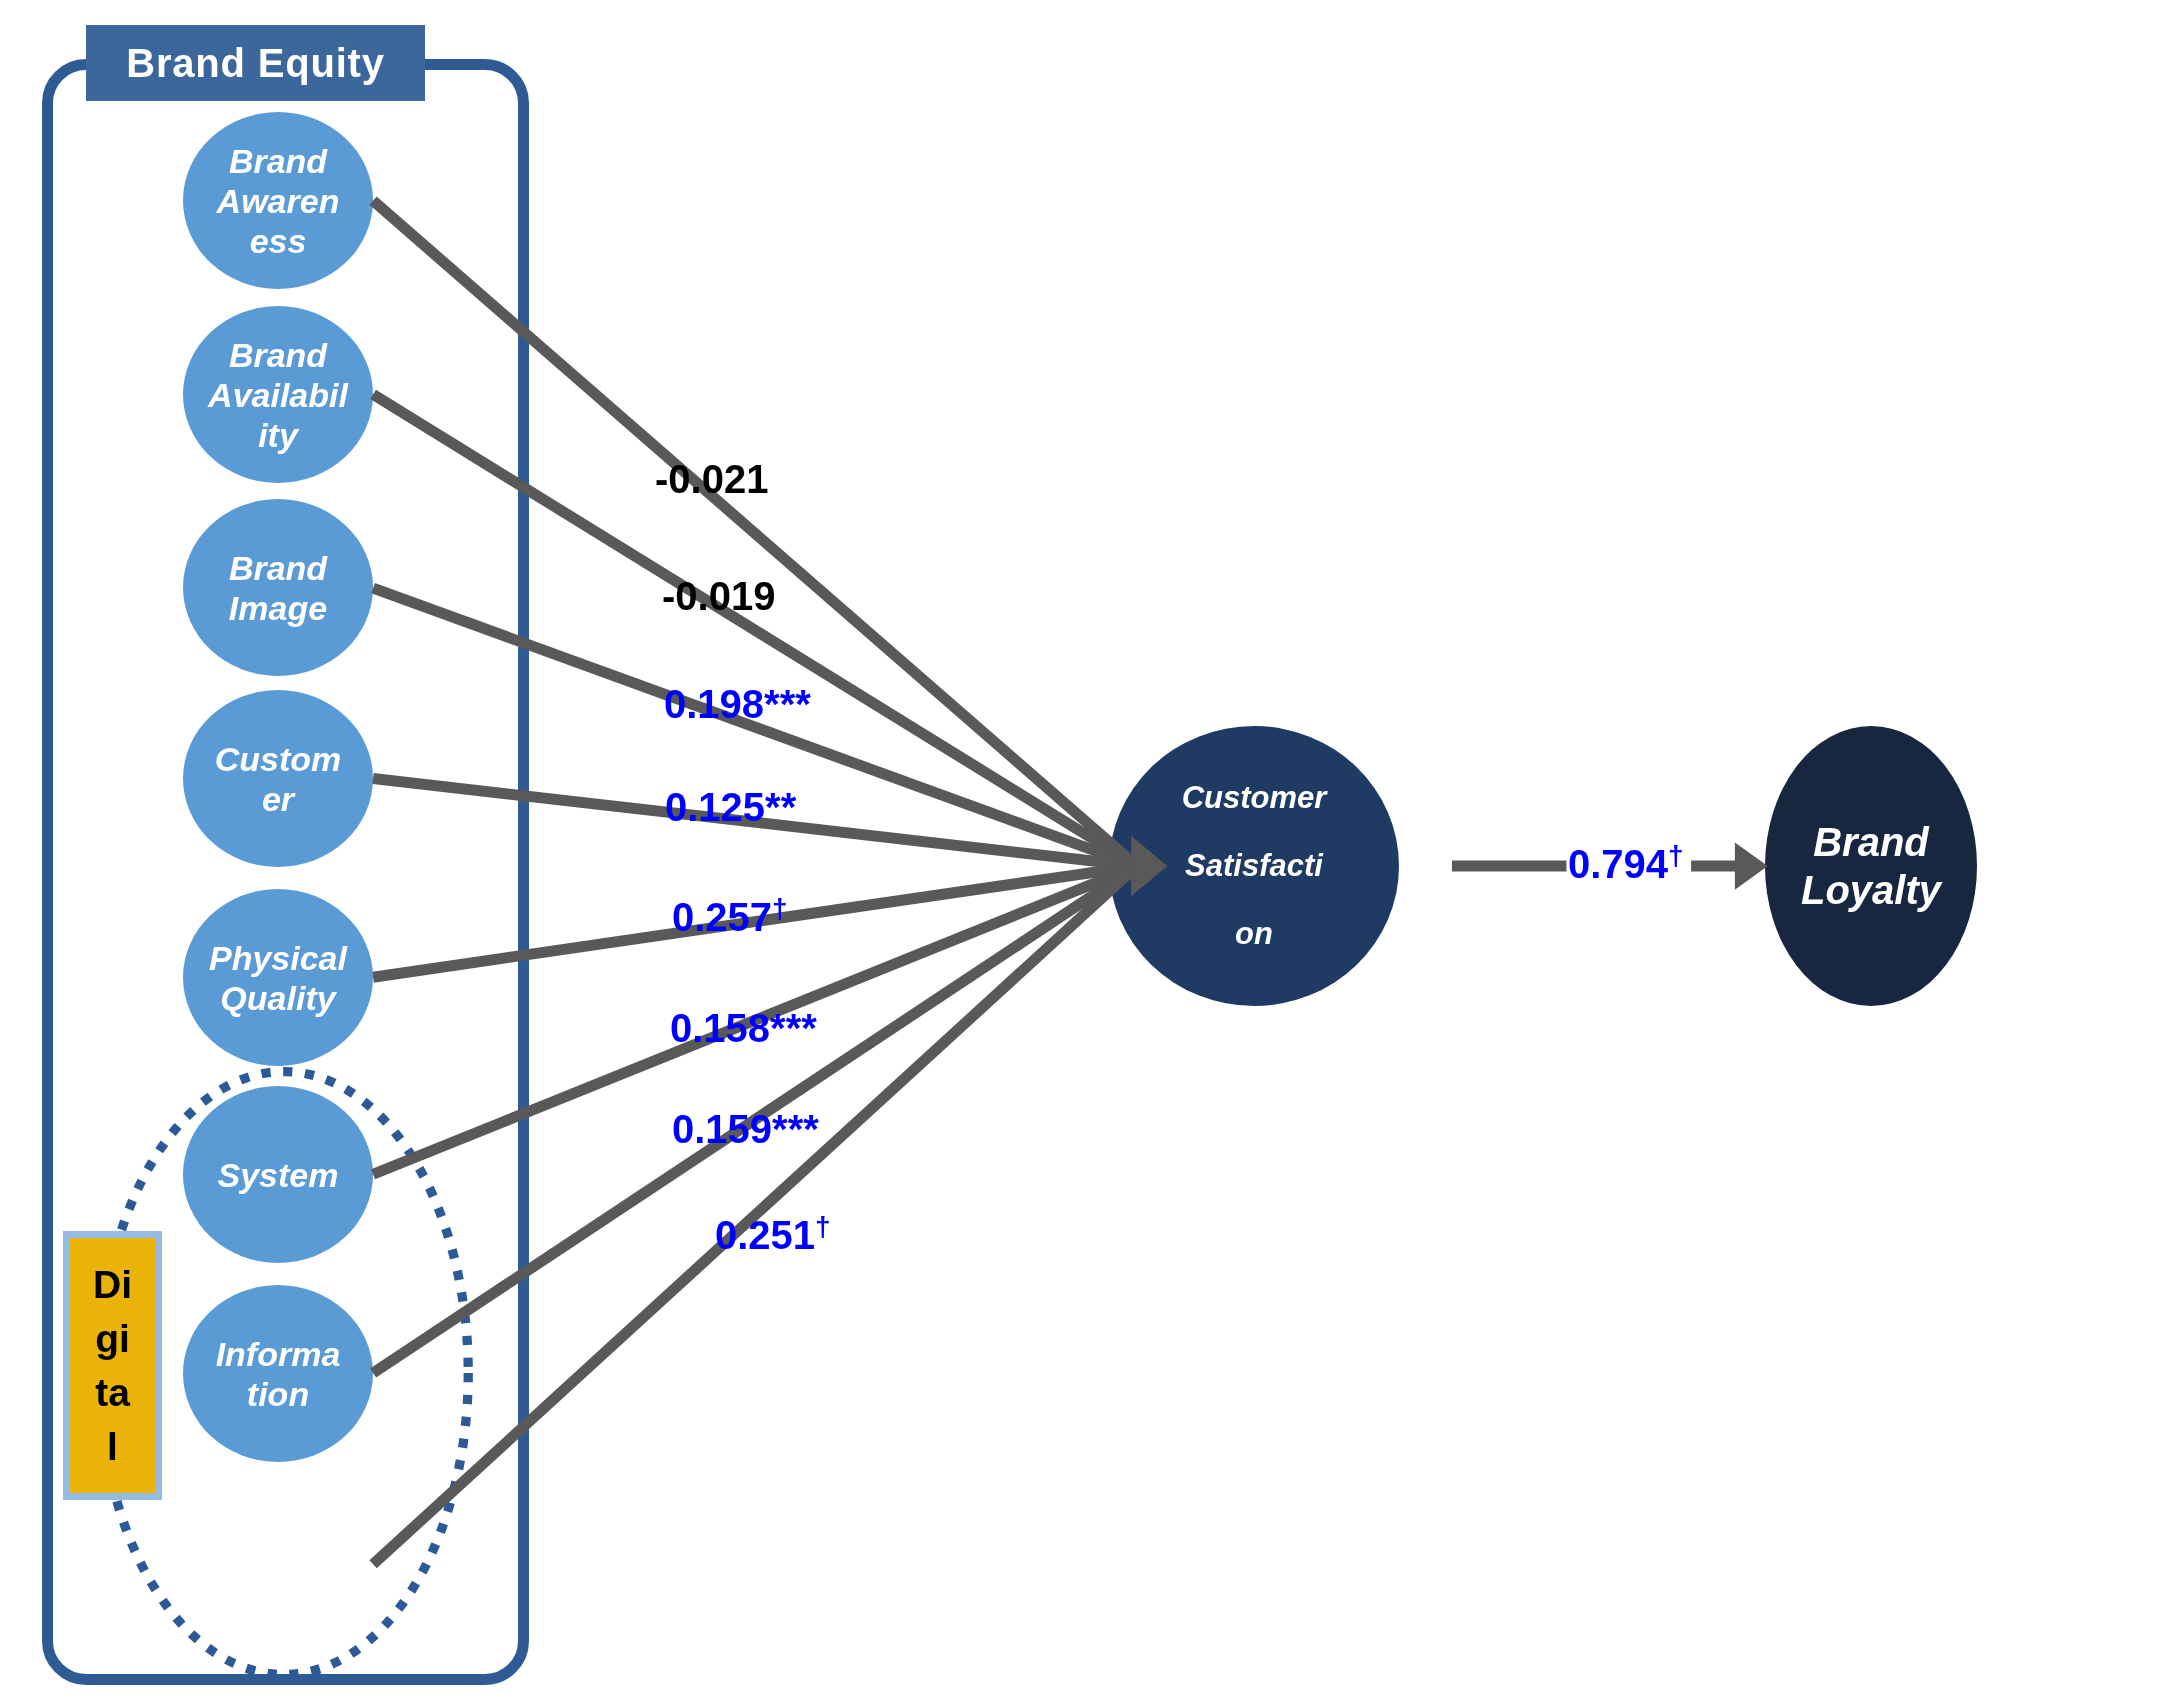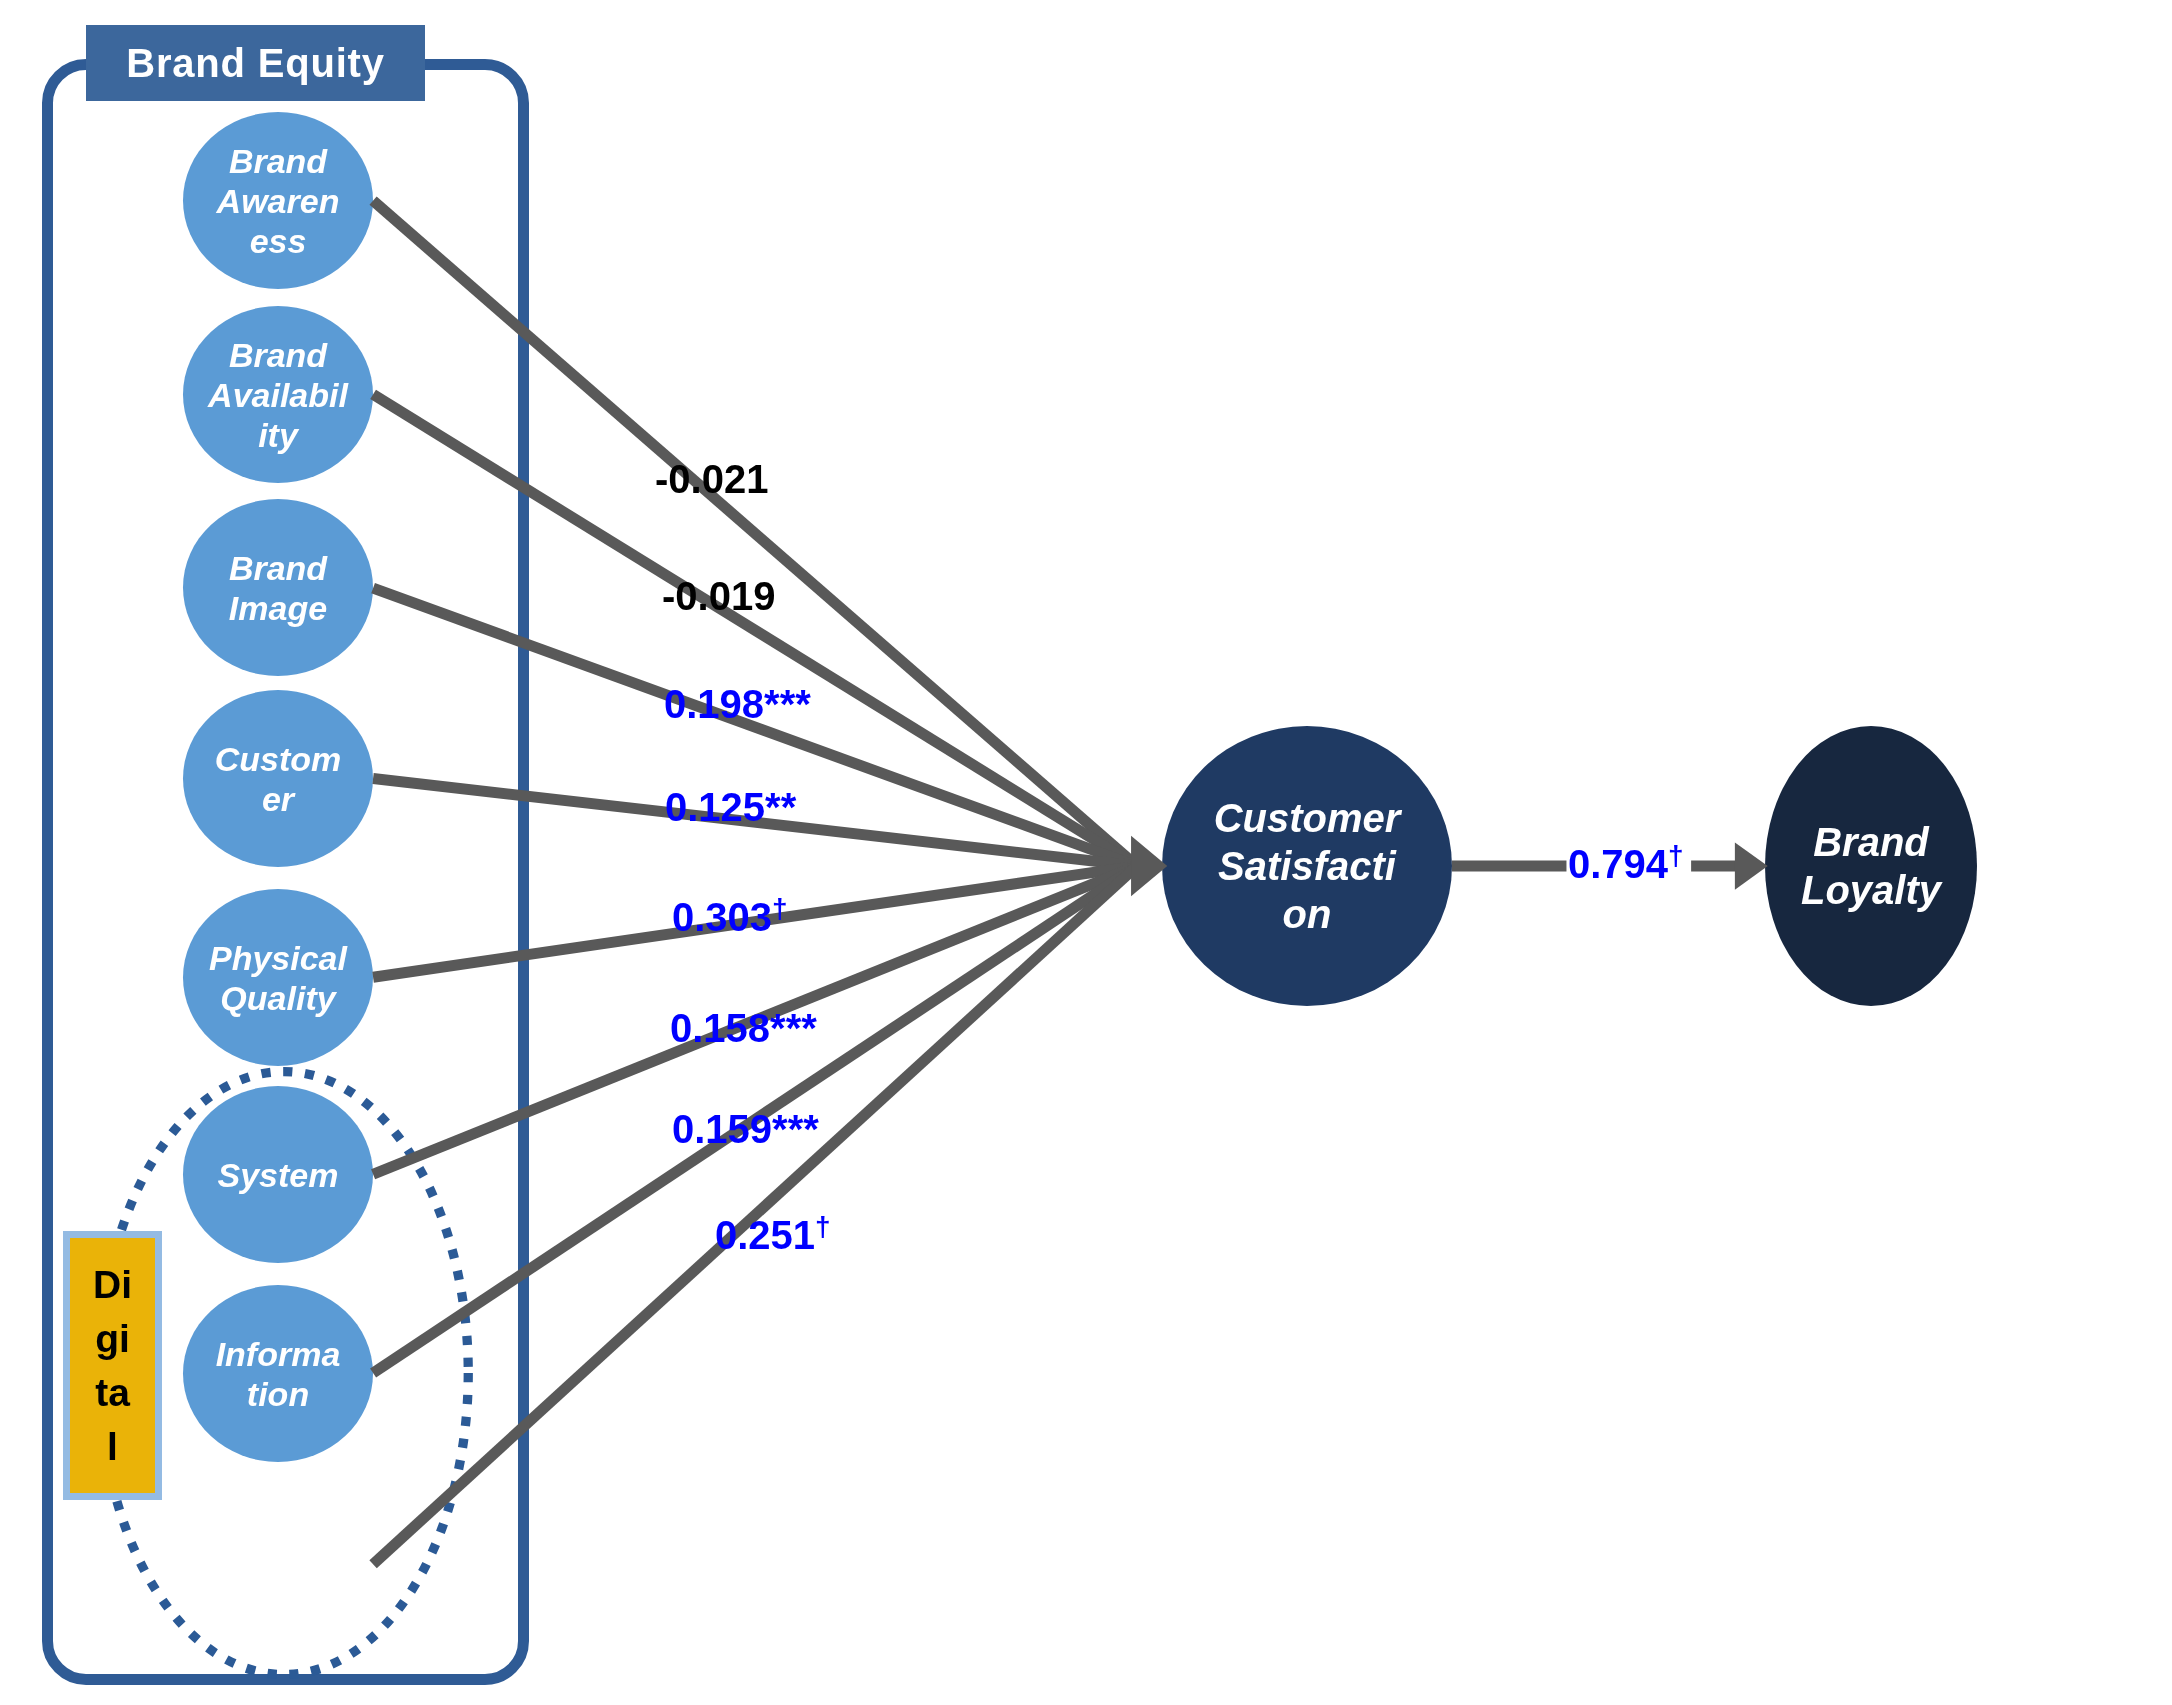--- a/index.html
+++ b/index.html
@@ -67,24 +67,24 @@
     z-index: 4;
     font-style: italic;
   }
   .ind {
     left: 183px;
     width: 190px; height: 177px;
     background: #5B9BD5;
     font-size: 34px; line-height: 40px;
   }
   .mediator {
-    left: 1162px; top: 726px;
+    left: 1109px; top: 726px;
     width: 290px; height: 280px;
     background: #1F3A63;
-    font-size: 40px; line-height: 48px;
+    font-size: 31px; line-height: 68px;
   }
   .outcome {
     left: 1765px; top: 726px;
     width: 212px; height: 280px;
     background: #17273F;
     font-size: 40px; line-height: 48px;
   }
 
   
   .coef {
@@ -154,20 +154,20 @@
       <line x1="2008" y1="1028" x2="2066" y2="1028"></line>
     </g>
     <polygon points="1343,992 1343,1064 1386,1028" fill="#595959"></polygon>
     <polygon points="2060,1000 2060,1056 2099,1028" fill="#595959"></polygon>
   </svg>
 
   <div class="coef" style="left: 655px; top: 457px; color: rgb(0, 0, 0);"><span>-0.021</span><span class="stars"></span><span class="sup"></span></div>
   <div class="coef" style="left: 662px; top: 574px; color: rgb(0, 0, 0);"><span>-0.019</span><span class="stars"></span><span class="sup"></span></div>
   <div class="coef" style="left: 664px; top: 682px; color: rgb(0, 0, 255);"><span>0.198</span><span class="stars">***</span><span class="sup"></span></div>
   <div class="coef" style="left: 665px; top: 785px; color: rgb(0, 0, 255);"><span>0.125</span><span class="stars">**</span><span class="sup"></span></div>
-  <div class="coef" style="left: 672px; top: 895px; color: rgb(0, 0, 255);"><span>0.303</span><span class="stars"></span><span class="sup">†</span></div>
+  <div class="coef" style="left: 672px; top: 895px; color: rgb(0, 0, 255);"><span>0.257</span><span class="stars"></span><span class="sup">†</span></div>
   <div class="coef" style="left: 670px; top: 1006px; color: rgb(0, 0, 255);"><span>0.158</span><span class="stars">***</span><span class="sup"></span></div>
   <div class="coef" style="left: 672px; top: 1107px; color: rgb(0, 0, 255);"><span>0.159</span><span class="stars">***</span><span class="sup"></span></div>
   <div class="coef" style="left: 672px; top: 1213px; color: rgb(0, 0, 255); margin-left: 43px;"><span>0.251</span><span class="stars"></span><span class="sup">†</span></div>
   <div class="coef" style="left: 1568px; top: 842px; color: rgb(0, 0, 255);"><span>0.794</span><span class="stars"></span><span class="sup">†</span></div>
 
 </div>
 
 
 </body></html>

